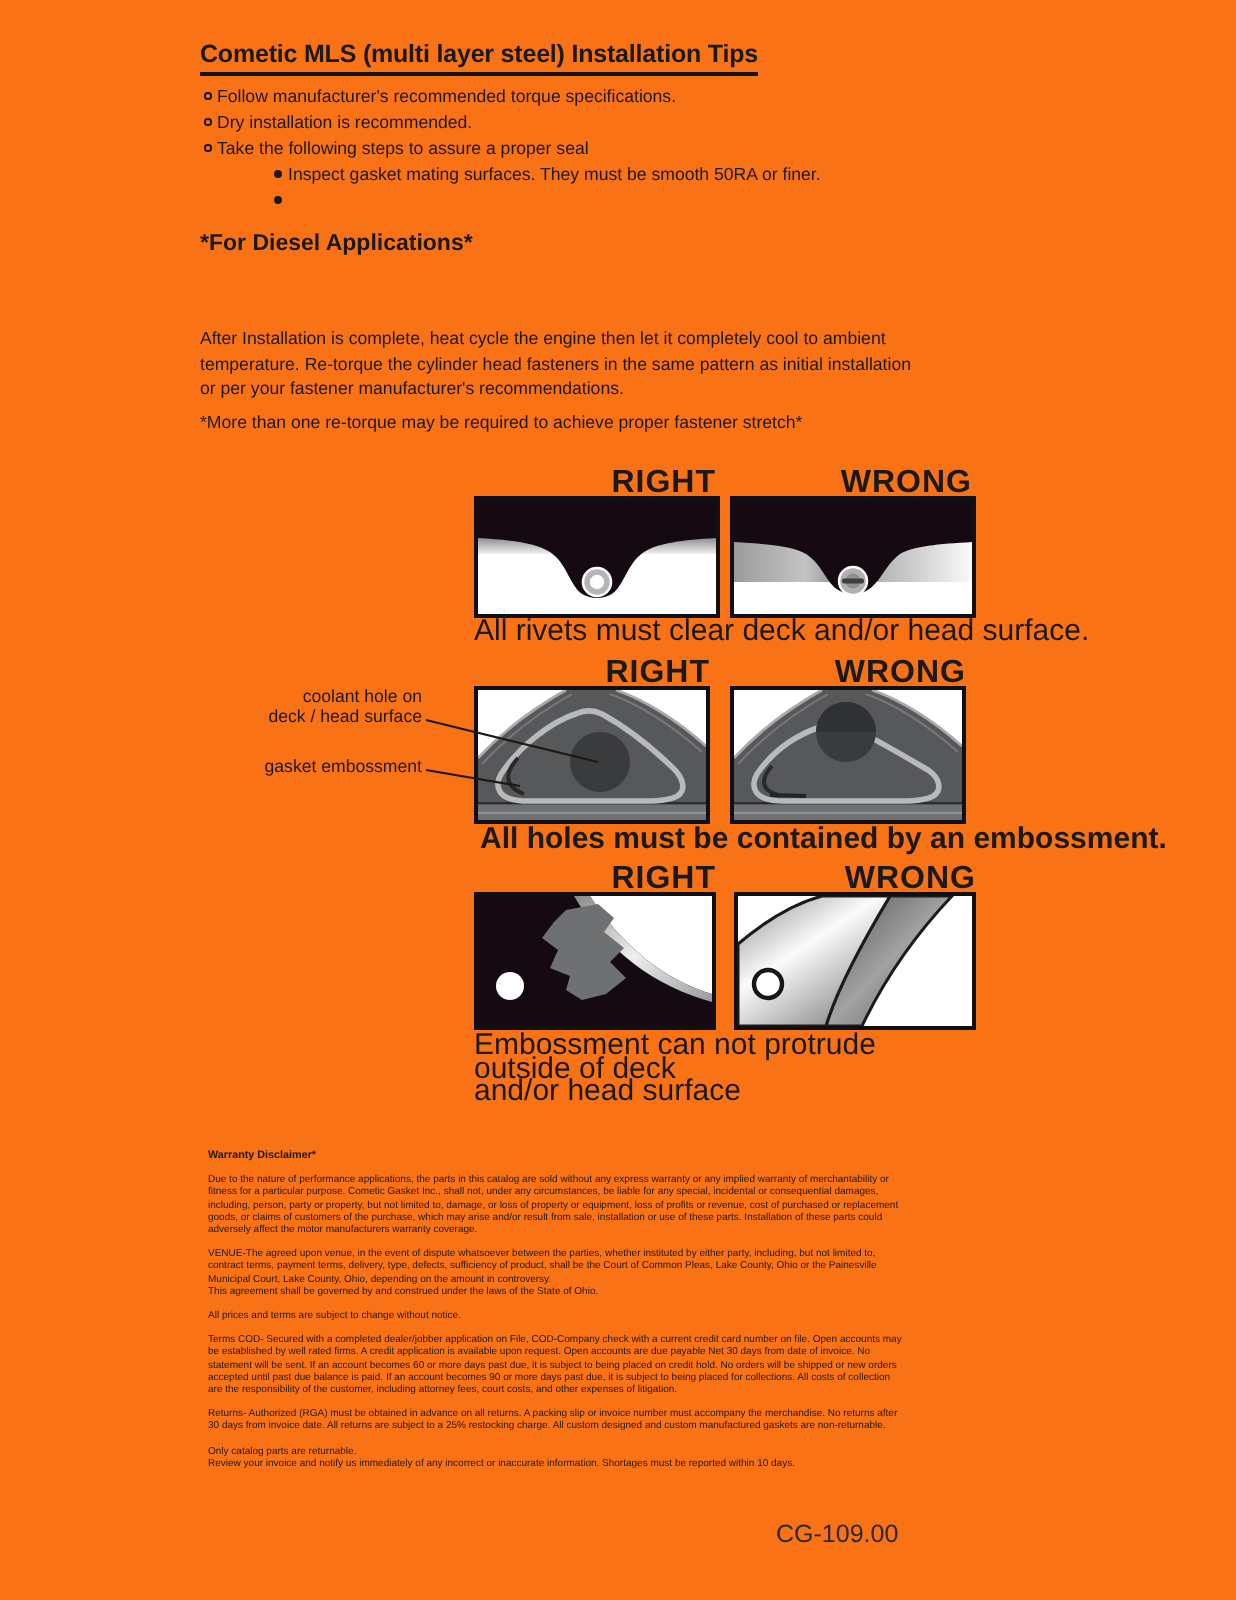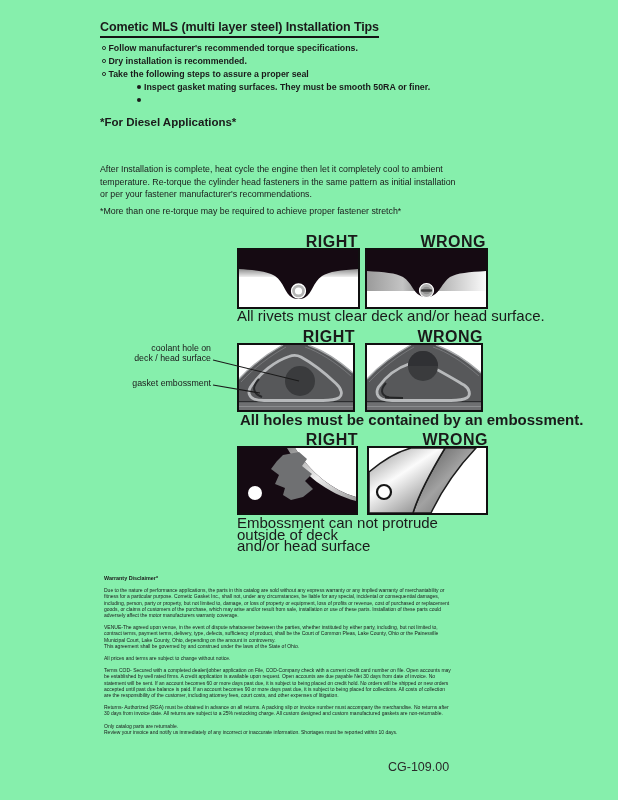--- a/index.html
+++ b/index.html
@@ -1,25 +1,25 @@
 <!DOCTYPE html>
 <html><head>
 <meta charset="utf-8">
 <style>
   * { margin:0; padding:0; box-sizing:border-box; }
   html,body { background:#ffffff; }
   body { font-family:"Liberation Sans", sans-serif; color:#1a1a1a; }
-  .page { position:relative; width:618px; height:800px; background:#86efac; overflow:hidden; }
+  .page { position:relative; width:618px; height:800px; background:#f97316; overflow:hidden; }
 
   .pre { white-space:pre-line; }
 
   .doc-title { position:absolute; left:100px; top:20px; font-size:12.5px; font-weight:bold;
                letter-spacing:-0.1px; border-bottom:2px solid #141414; padding-bottom:2px; }
 
-  .bullets { position:absolute; left:102px; top:42px; width:460px; font-size:8.8px;font-weight:bold; }
+  .bullets { position:absolute; left:102px; top:42px; width:460px; font-size:8.8px; }
   .b-row { display:flex; align-items:flex-start; line-height:13px; }
   .b-row.sub { margin-left:35px; }
   .ring { flex:0 0 auto; width:3.5px; height:3.5px; border:1px solid #1a1a1a; border-radius:50%;
           margin:4px 3px 0 0; }
   .dot  { flex:0 0 auto; width:4px; height:4px; background:#1a1a1a; border-radius:50%;
           margin:4px 3px 0 0; }
 
   .diesel-h { position:absolute; left:100px; top:116px; font-size:11.5px; font-weight:bold; }
   .para { position:absolute; left:100px; width:450px; font-size:8.8px; line-height:12.5px; }
   .p1 { top:134px; } .p2 { top:163px; } .note { top:205px; }

